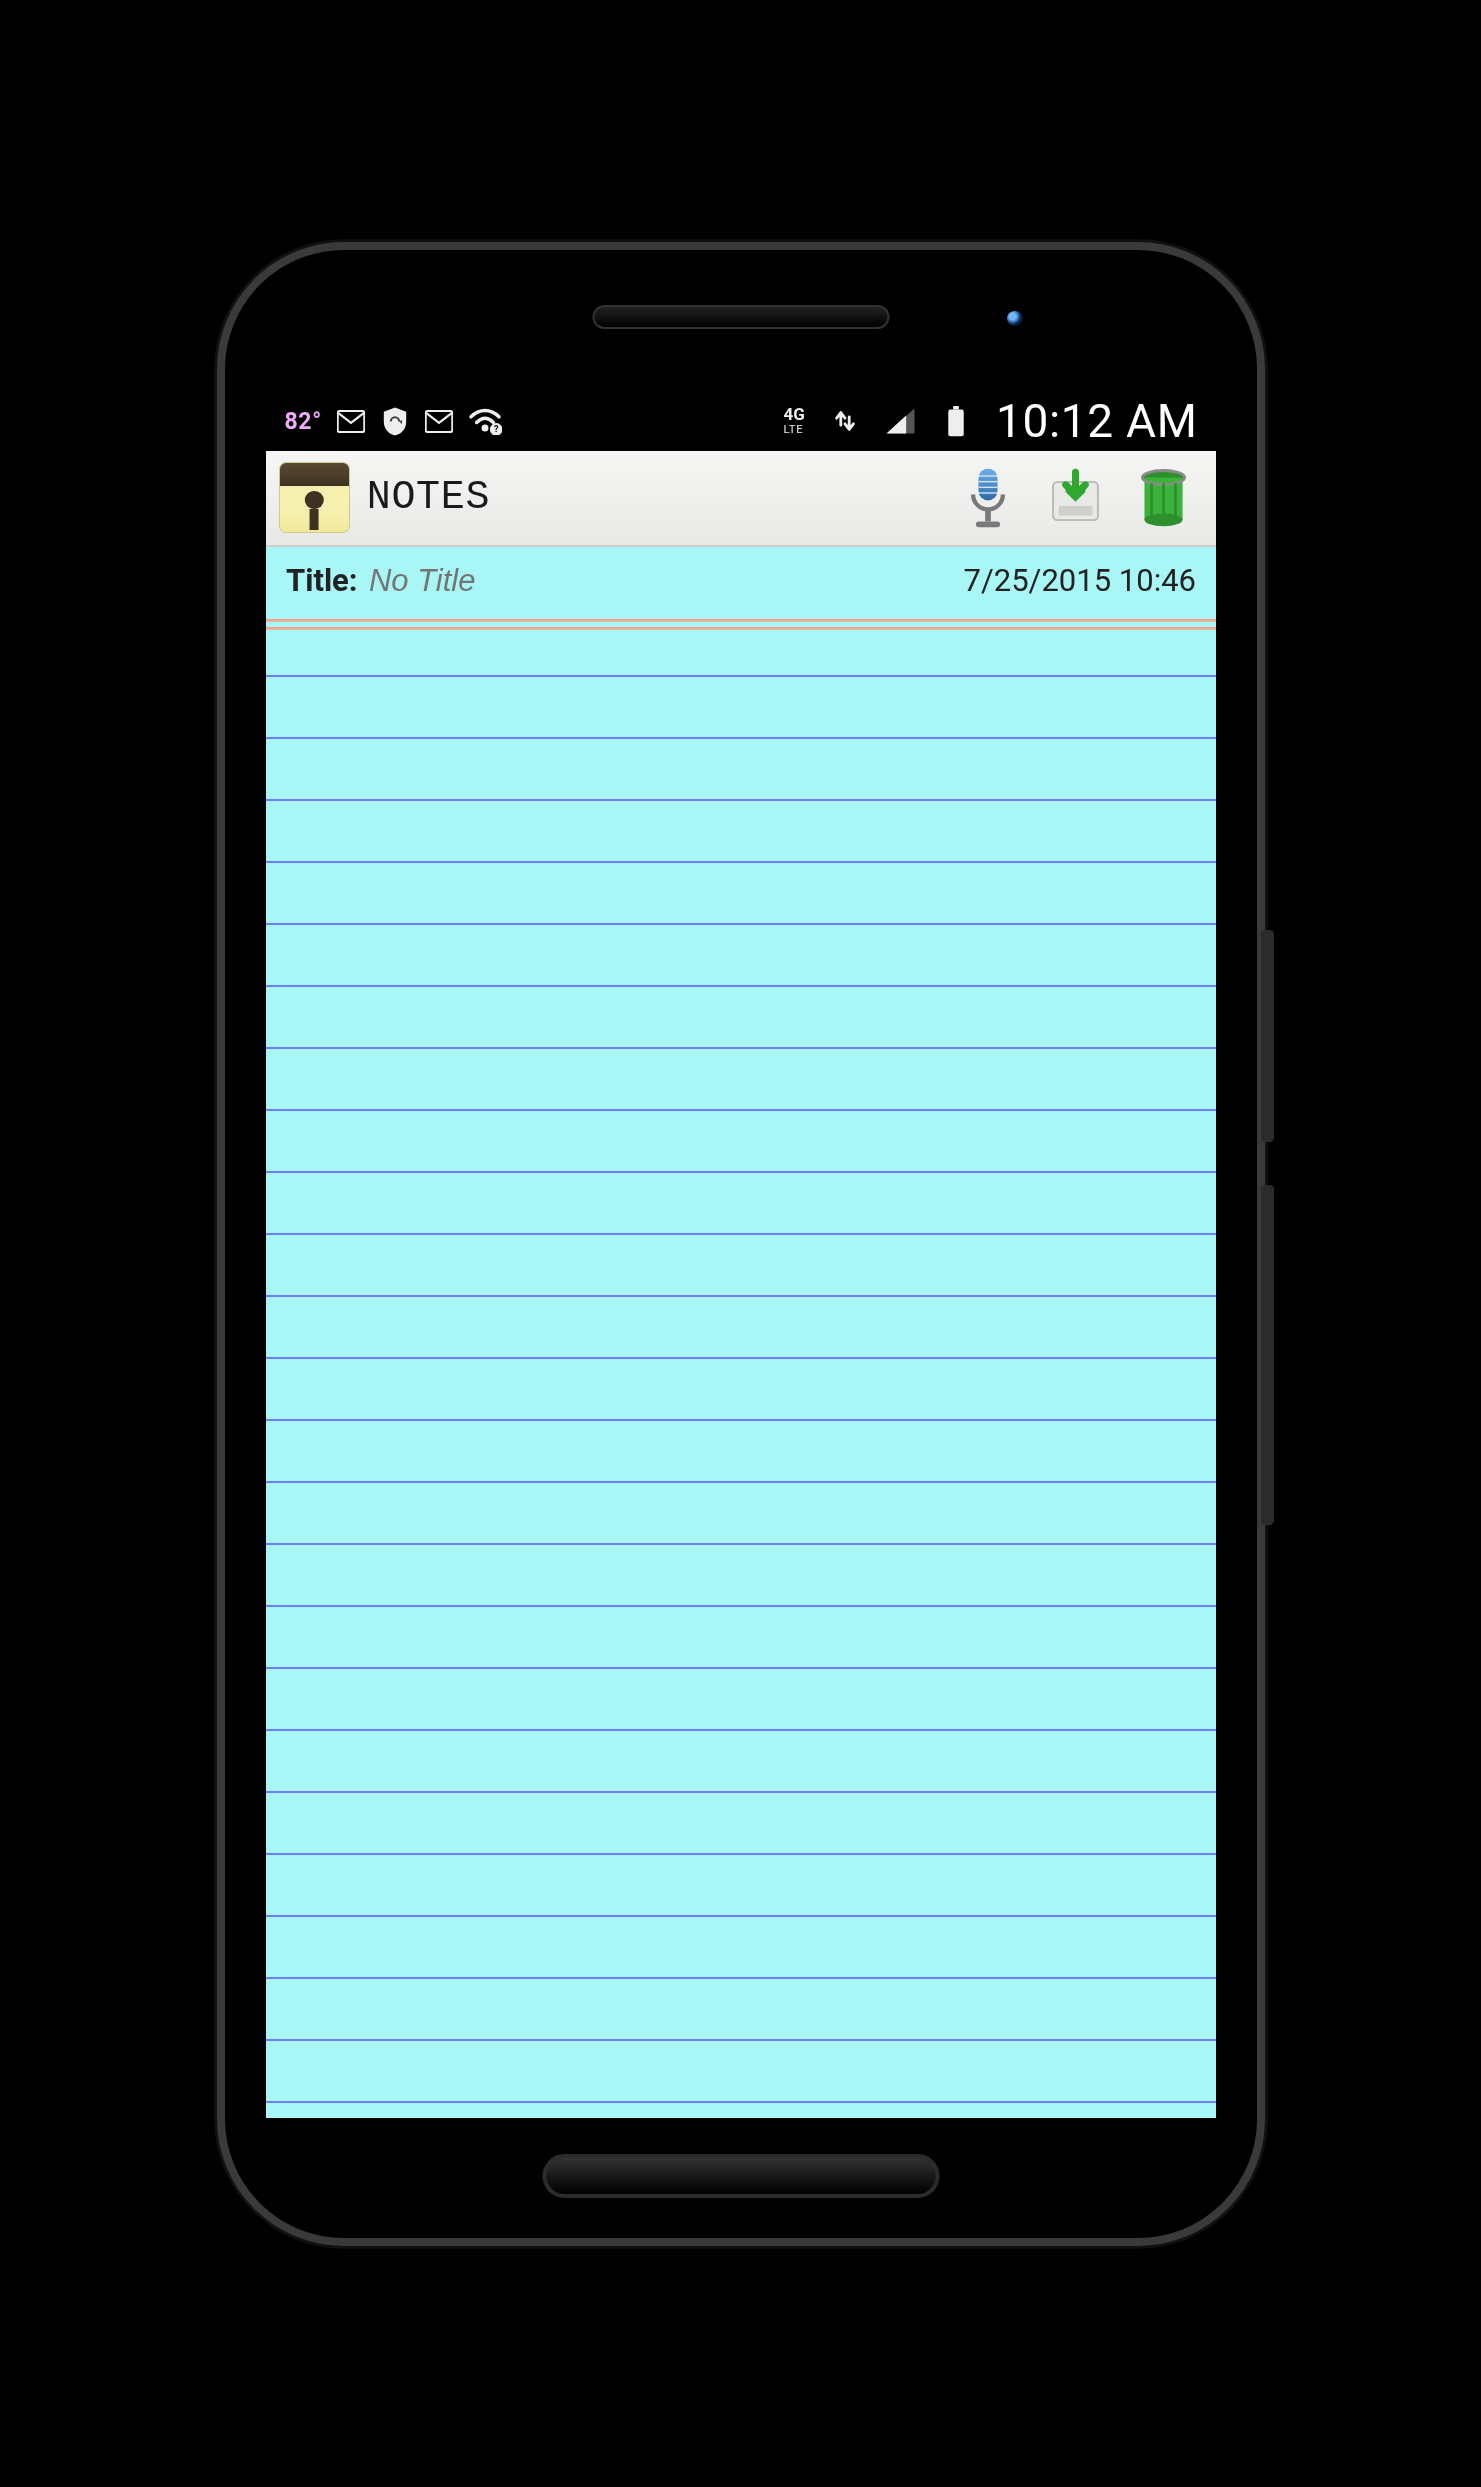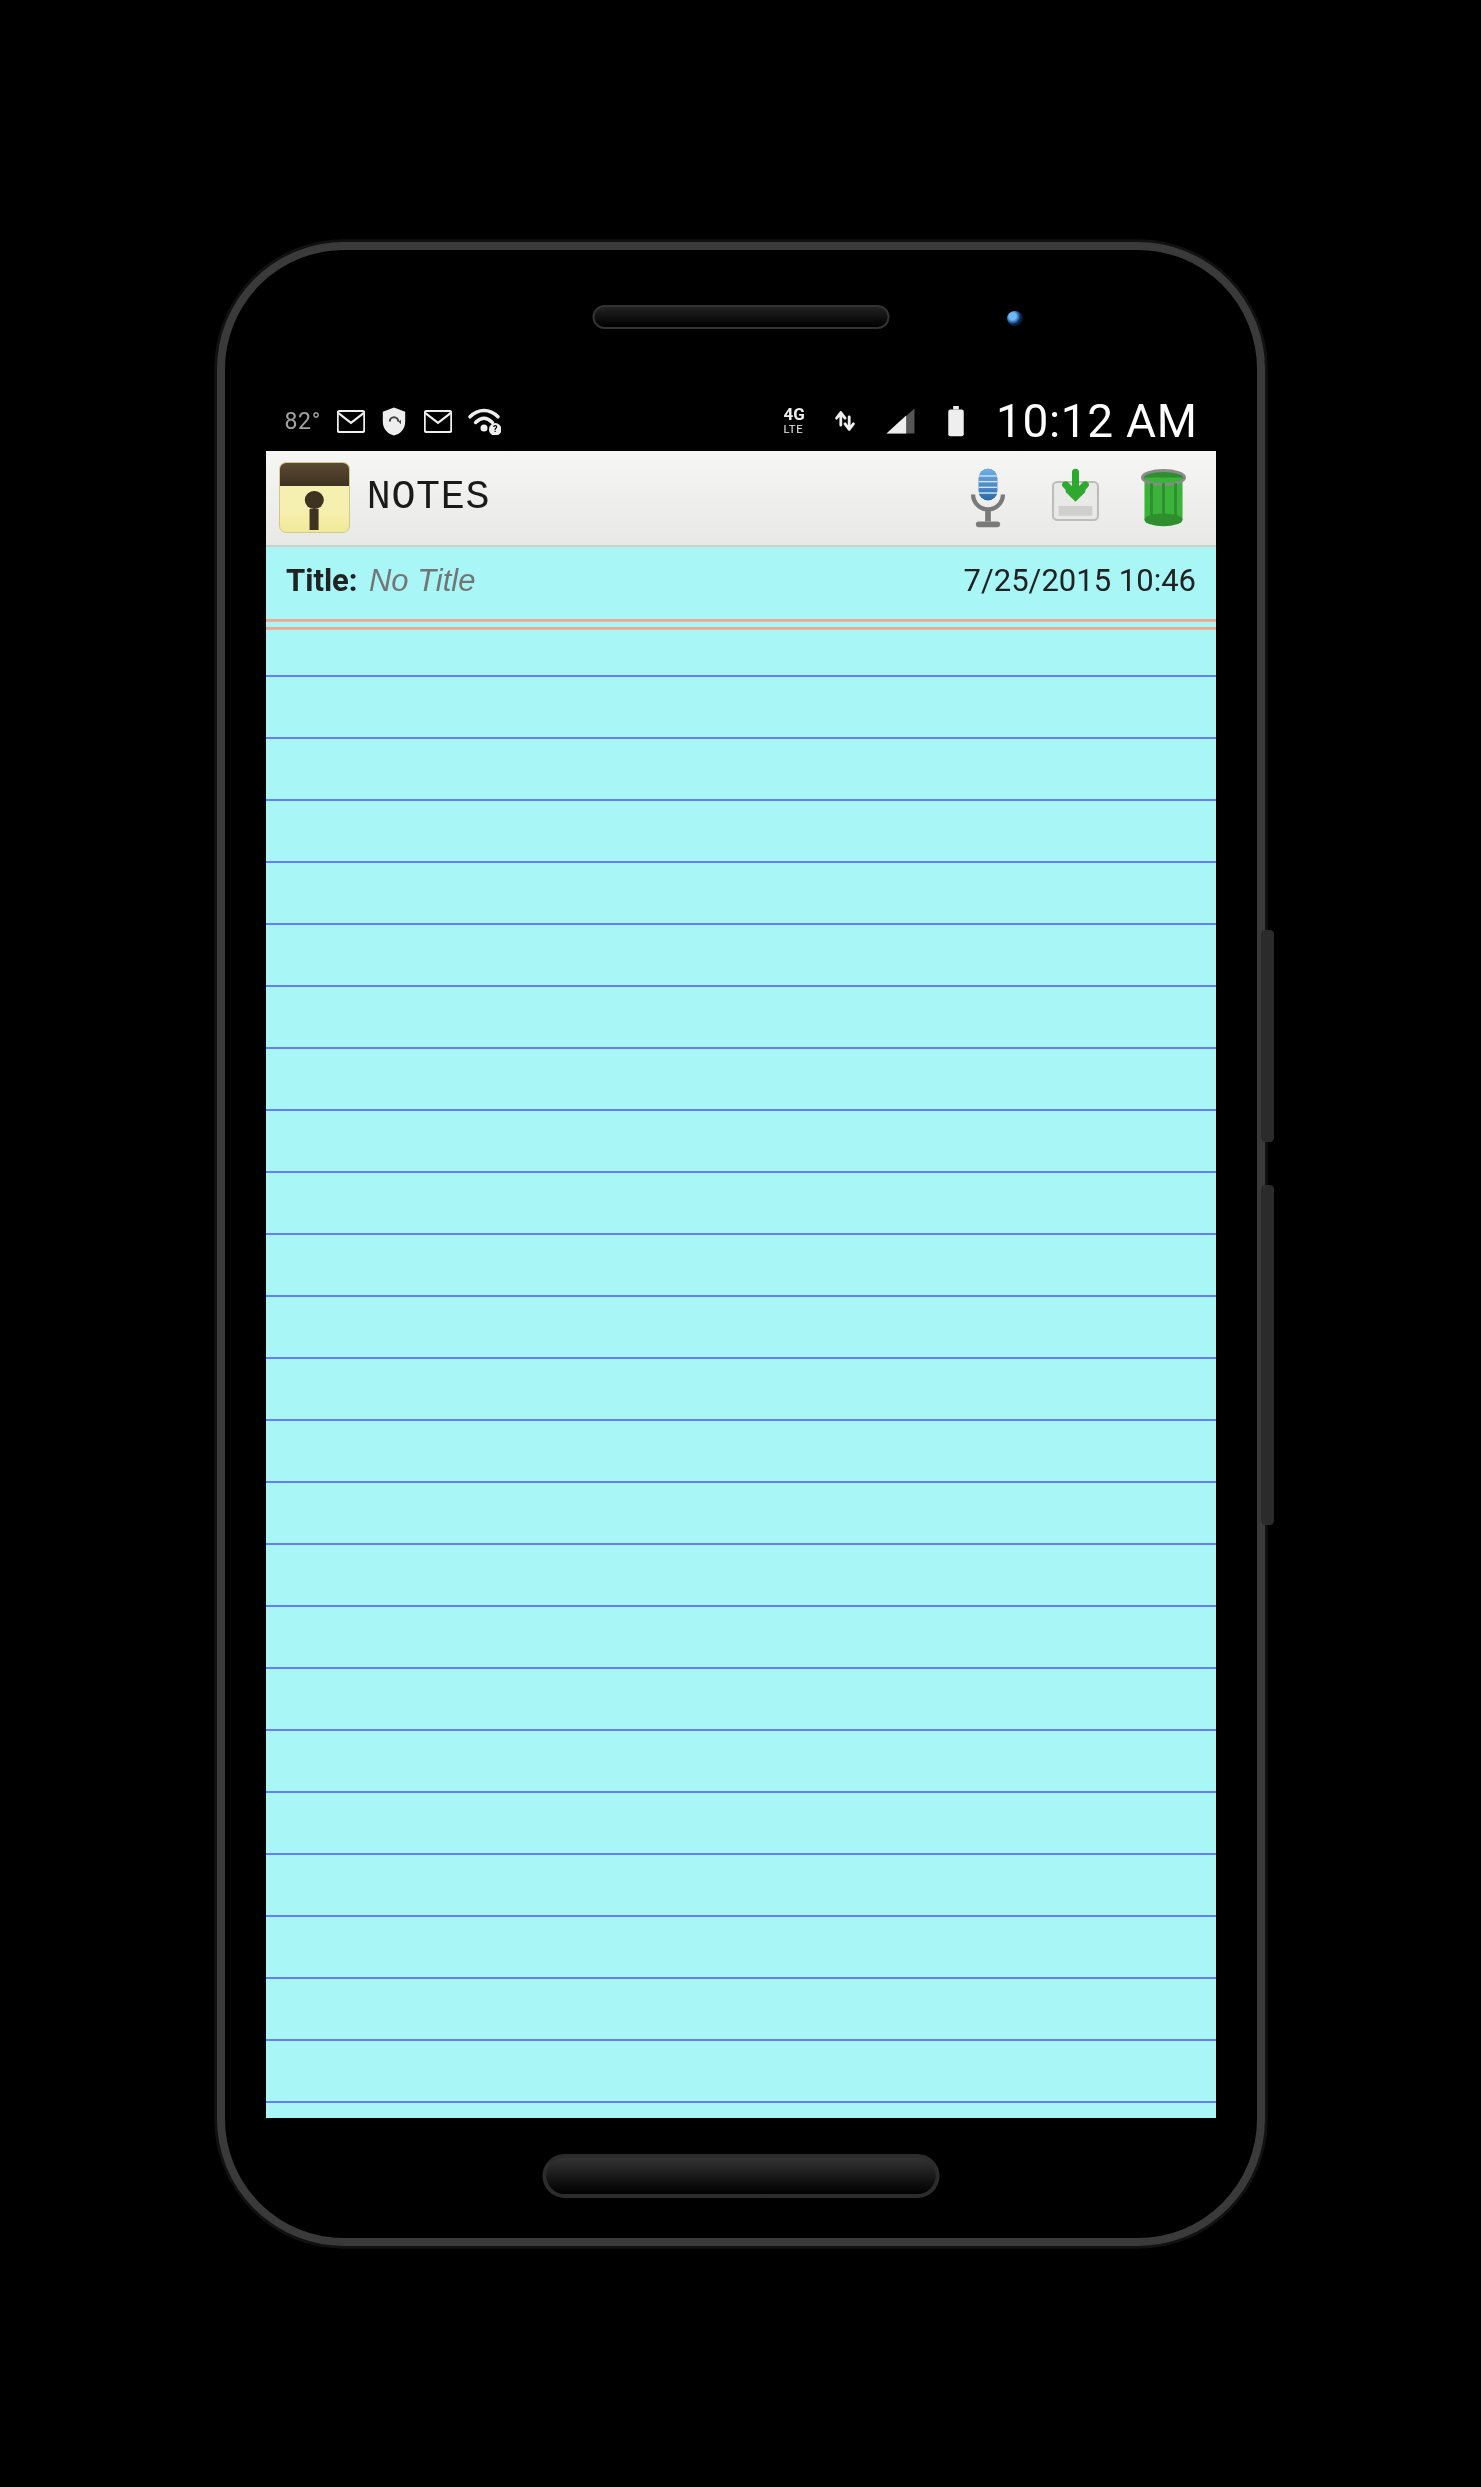--- a/index.html
+++ b/index.html
@@ -56,21 +56,21 @@
 
   
   .statusbar {
     height:59px; background:#000; color:#fff;
     display:flex; align-items:center; padding:0 18.4px;
     font-size:28px;
   }
   .statusbar .left { display:flex; align-items:center; gap:15.6px; }
   .statusbar .spacer { flex:1; }
   .statusbar .right { display:flex; align-items:center; gap:30px; }
-  .temp { color:#a3a3a3; font-weight:400; font-size:23px; letter-spacing:0.7px; }
+  .temp { color:#f0abfc; font-weight:700; font-size:23px; letter-spacing:0.7px; }
   .clock { font-size:46px; font-weight:400; letter-spacing:0.7px; }
 
   
   .ico { display:inline-flex; align-items:center; justify-content:center; }
   .mail-ico svg, .shield-ico svg, .wifi-ico svg, .sig-ico svg, .bat-ico svg { display:block; }
 
   .net-label { font-size:17px; font-weight:700; line-height:1; }
   .net-sub   { font-size:11.3px; font-weight:400; letter-spacing:0.7px; }
 
   

